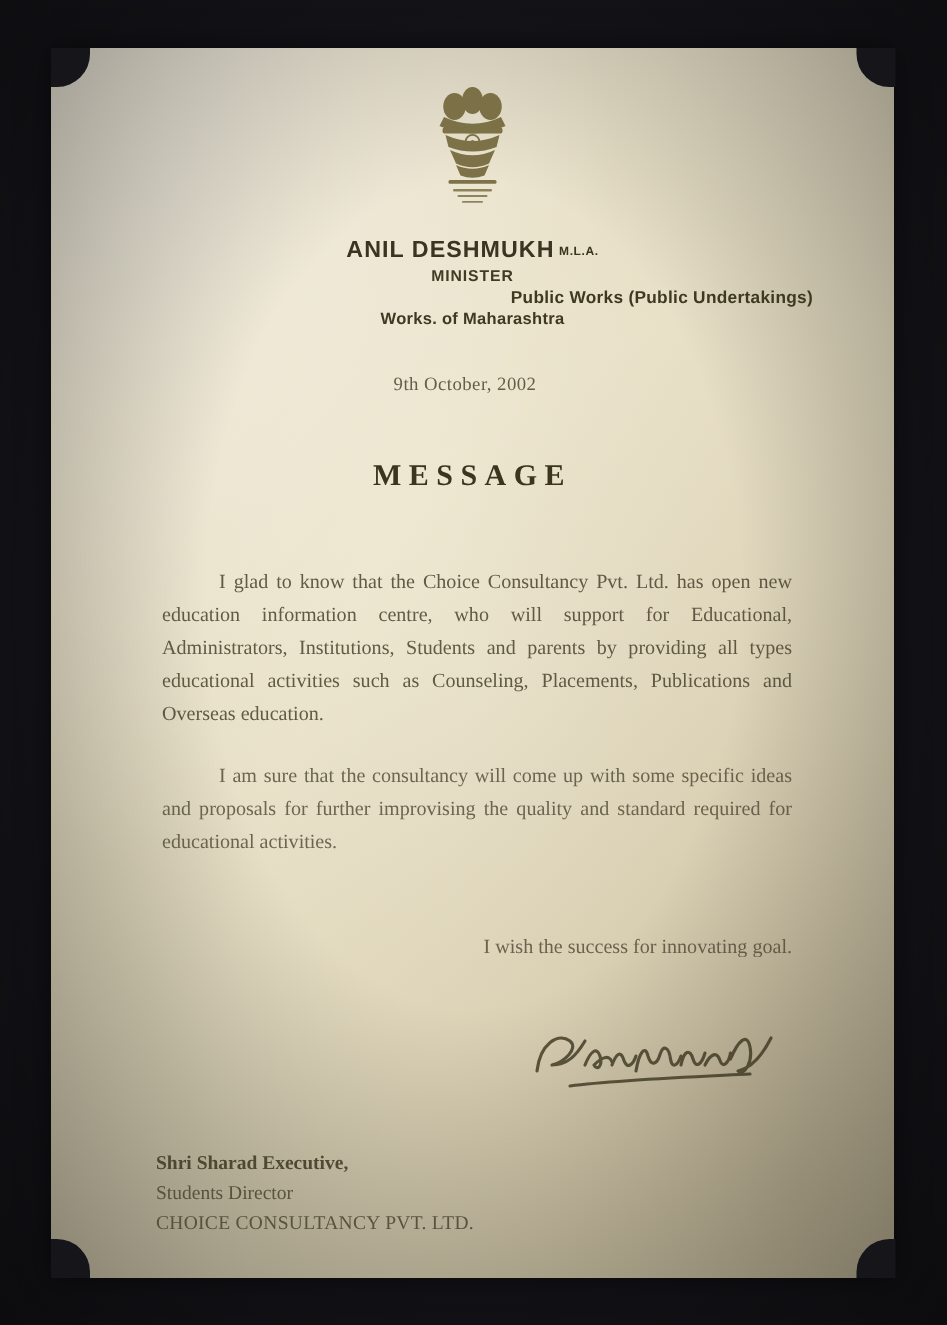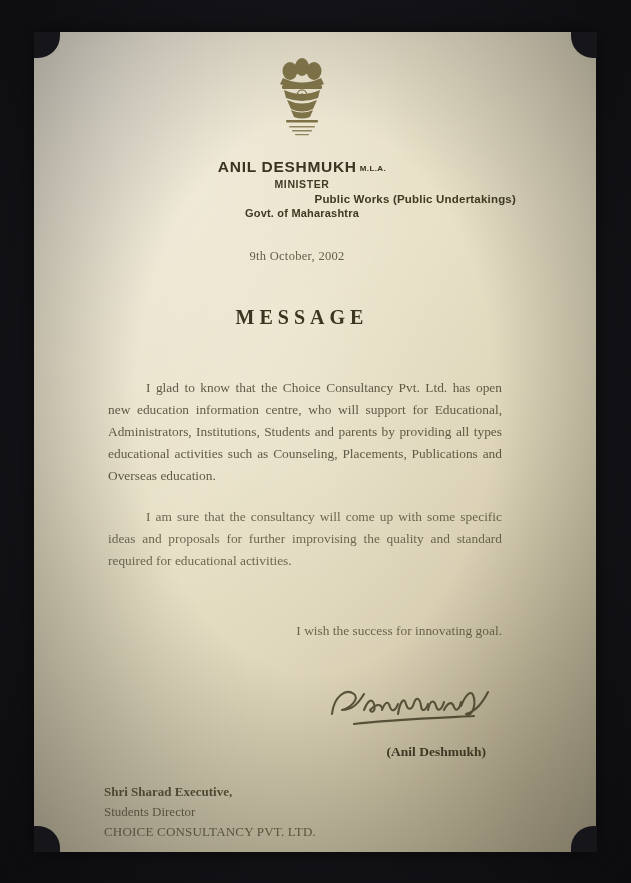--- a/index.html
+++ b/index.html
@@ -61,21 +61,21 @@
   .corner.tr { left: 571px; top: 32px;  border-bottom-left-radius: 22px; }
   .corner.bl { left: 34px;  top: 826px; border-top-right-radius: 22px; }
   .corner.br { left: 571px; top: 826px; border-top-left-radius: 22px; }
 
   .content {
     position: relative;
     z-index: 2;
     width: 100%;
     height: 100%;
     box-sizing: border-box;
-    padding: 18px 80px 20px 54px;
+    padding: 18px 54px 20px 54px;
     color: #4a4430;
   }
 
   
   .emblem-wrap {
     display: flex;
     justify-content: center;
     margin-top: 4px;
   }
   .emblem {
@@ -237,21 +237,21 @@
           </g>
         </svg>
       </div>
 
       <div class="letterhead">
         <div class="lh-name">
           <span>ANIL DESHMUKH</span><span class="suffix">M.L.A.</span>
         </div>
         <div class="lh-role">MINISTER</div>
         <div class="lh-dept">Public Works (Public Undertakings)</div>
-        <div class="lh-govt">Govt. of Maharashtra</div>
+        <div class="lh-govt">Works. of Maharashtra</div>
       </div>
 
       <div class="date-line">9th October, 2002</div>
 
       <div class="msg-title">MESSAGE</div>
 
       <div class="body-text">
         <p class="para">I glad to know that the Choice Consultancy Pvt. Ltd. has open new education information centre, who will support for Educational, Administrators, Institutions, Students and parents by providing all types educational activities such as Counseling, Placements, Publications and Overseas education.</p>
         <p class="para faint">I am sure that the consultancy will come up with some specific ideas and proposals for further improvising the quality and standard required for educational activities.</p>
         <p class="para faint short">I wish the success for innovating goal.</p>
@@ -263,21 +263,20 @@
             <path d="M8 34 C 10 16, 22 8, 30 14 C 36 19, 26 28, 18 30 C 28 30, 34 24, 40 14"></path>
             <path d="M40 30 C 44 20, 48 18, 50 24 C 52 31, 48 34, 46 30 C 50 26, 56 22, 58 28"></path>
             <path d="M58 30 C 61 22, 64 20, 66 27 C 68 33, 72 30, 74 24"></path>
             <path d="M74 34 C 76 22, 80 16, 82 24 C 84 31, 88 30, 90 23 C 92 16, 96 18, 97 26 C 98 33, 102 30, 104 24"></path>
             <path d="M104 30 C 106 20, 110 19, 112 26 C 114 33, 118 29, 120 22"></path>
             <path d="M120 30 C 124 22, 128 21, 130 27 C 132 33, 136 28, 137 22"></path>
             <path d="M137 26 C 142 14, 148 8, 150 18 C 152 28, 146 38, 142 34 C 150 32, 158 24, 164 12"></path>
             <path d="M30 44 C 60 40, 110 38, 150 36"></path>
           </g>
         </svg>
-        <div class="sign-name">(Anil Deshmukh)</div>
       </div>
 
       <div class="addressee">
         <div class="nm">Shri Sharad Executive,</div>
         <div>Students Director</div>
         <div class="org">CHOICE CONSULTANCY PVT. LTD.</div>
       </div>
 
     </div>
   </div>

